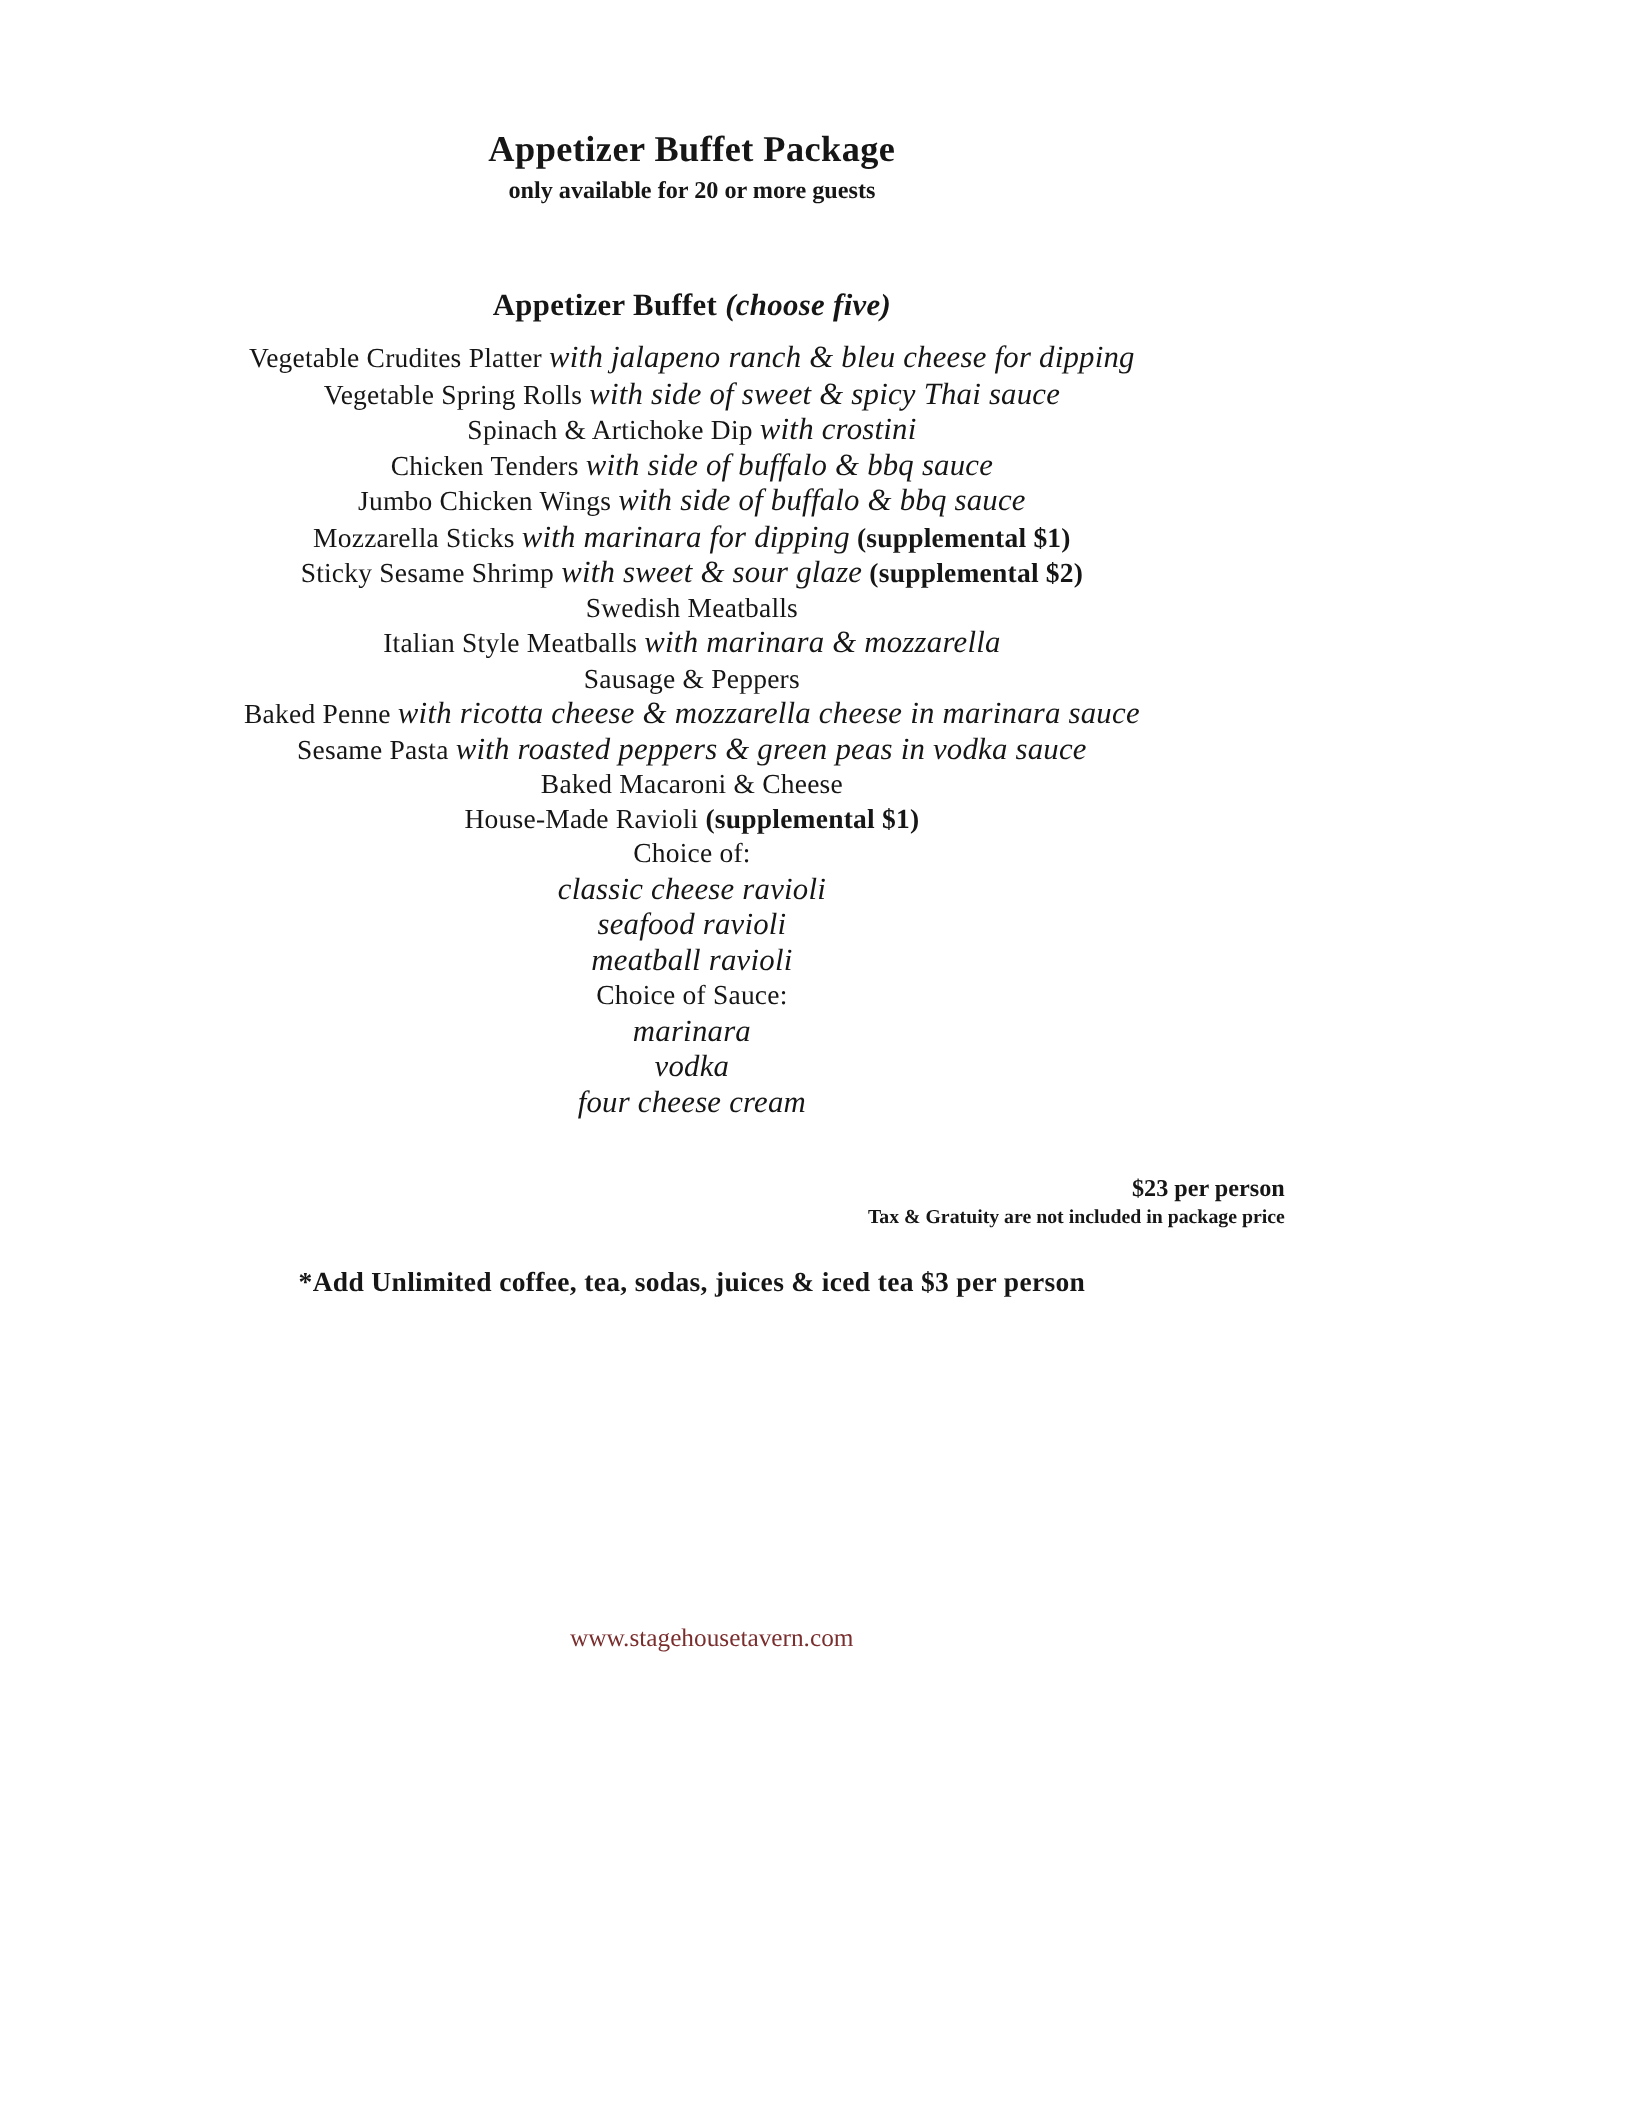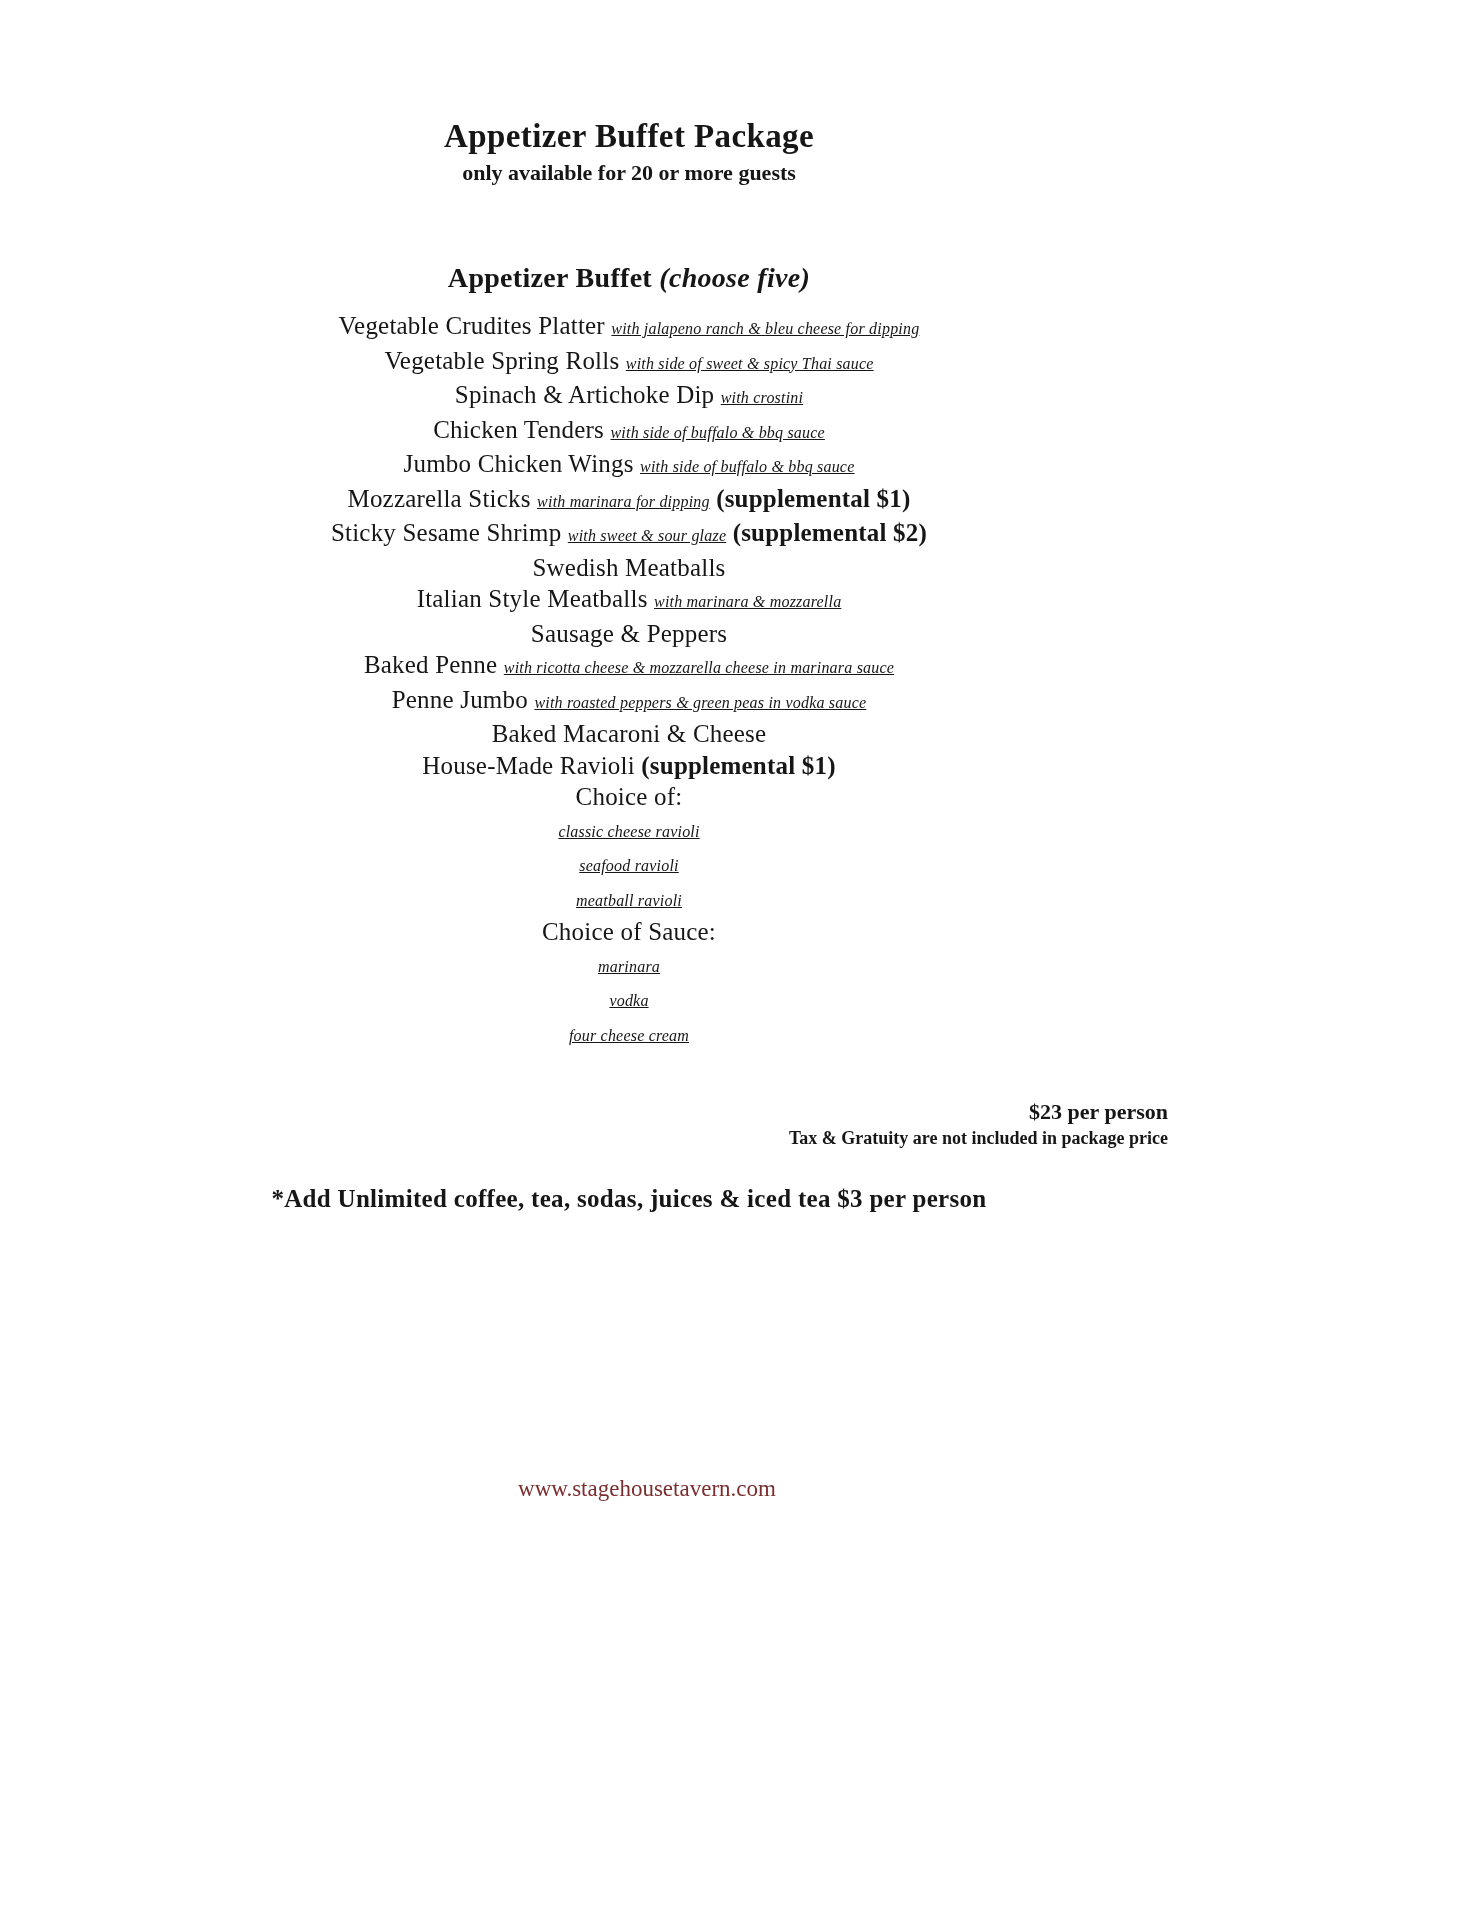--- a/index.html
+++ b/index.html
@@ -35,21 +35,21 @@
     letter-spacing: 0.3px;
   }
   .section-heading .note { font-style: italic; }
   .menu-list { margin-top: 16px; }
   .menu-line {
     font-size: 25px;
     line-height: 31.5px;
     letter-spacing: 0.2px;
   }
   .item-name { }
-  .item-desc { font-style: italic; font-size: 16px; text-decoration: underline; }
+  .item-desc { font-style: italic; font-size: 28px; }
   .item-supp { font-weight: bold; }
   .pricing {
     margin-top: 48px;
     text-align: right;
   }
   .price { font-size: 22px; font-weight: bold; }
   .tax-note { font-size: 18px; font-weight: bold; margin-top: 3px; }
   .bev-note {
     margin-top: 36px;
     font-size: 25px;
@@ -88,21 +88,21 @@
         <div class="menu-line"><span class="item-name">Vegetable Spring Rolls</span> <span class="item-desc">with side of sweet &amp; spicy Thai sauce</span> </div>
         <div class="menu-line"><span class="item-name">Spinach &amp; Artichoke Dip</span> <span class="item-desc">with crostini</span> </div>
         <div class="menu-line"><span class="item-name">Chicken Tenders</span> <span class="item-desc">with side of buffalo &amp; bbq sauce</span> </div>
         <div class="menu-line"><span class="item-name">Jumbo Chicken Wings</span> <span class="item-desc">with side of buffalo &amp; bbq sauce</span> </div>
         <div class="menu-line"><span class="item-name">Mozzarella Sticks</span> <span class="item-desc">with marinara for dipping</span> <span class="item-supp">(supplemental $1)</span></div>
         <div class="menu-line"><span class="item-name">Sticky Sesame Shrimp</span> <span class="item-desc">with sweet &amp; sour glaze</span> <span class="item-supp">(supplemental $2)</span></div>
         <div class="menu-line"><span class="item-name">Swedish Meatballs</span>  </div>
         <div class="menu-line"><span class="item-name">Italian Style Meatballs</span> <span class="item-desc">with marinara &amp; mozzarella</span> </div>
         <div class="menu-line"><span class="item-name">Sausage &amp; Peppers</span>  </div>
         <div class="menu-line"><span class="item-name">Baked Penne</span> <span class="item-desc">with ricotta cheese &amp; mozzarella cheese in marinara sauce</span> </div>
-        <div class="menu-line"><span class="item-name">Penne Jumbo</span> <span class="item-desc">with roasted peppers &amp; green peas in vodka sauce</span> </div>
+        <div class="menu-line"><span class="item-name">Sesame Pasta</span> <span class="item-desc">with roasted peppers &amp; green peas in vodka sauce</span> </div>
         <div class="menu-line"><span class="item-name">Baked Macaroni &amp; Cheese</span>  </div>
         <div class="menu-line"><span class="item-name">House-Made Ravioli</span>  <span class="item-supp">(supplemental $1)</span></div>
         <div class="menu-line"><span class="item-name">Choice of:</span>  </div>
         <div class="menu-line"> <span class="item-desc">classic cheese ravioli</span> </div>
         <div class="menu-line"> <span class="item-desc">seafood ravioli</span> </div>
         <div class="menu-line"> <span class="item-desc">meatball ravioli</span> </div>
         <div class="menu-line"><span class="item-name">Choice of Sauce:</span>  </div>
         <div class="menu-line"> <span class="item-desc">marinara</span> </div>
         <div class="menu-line"> <span class="item-desc">vodka</span> </div>
         <div class="menu-line"> <span class="item-desc">four cheese cream</span> </div>

